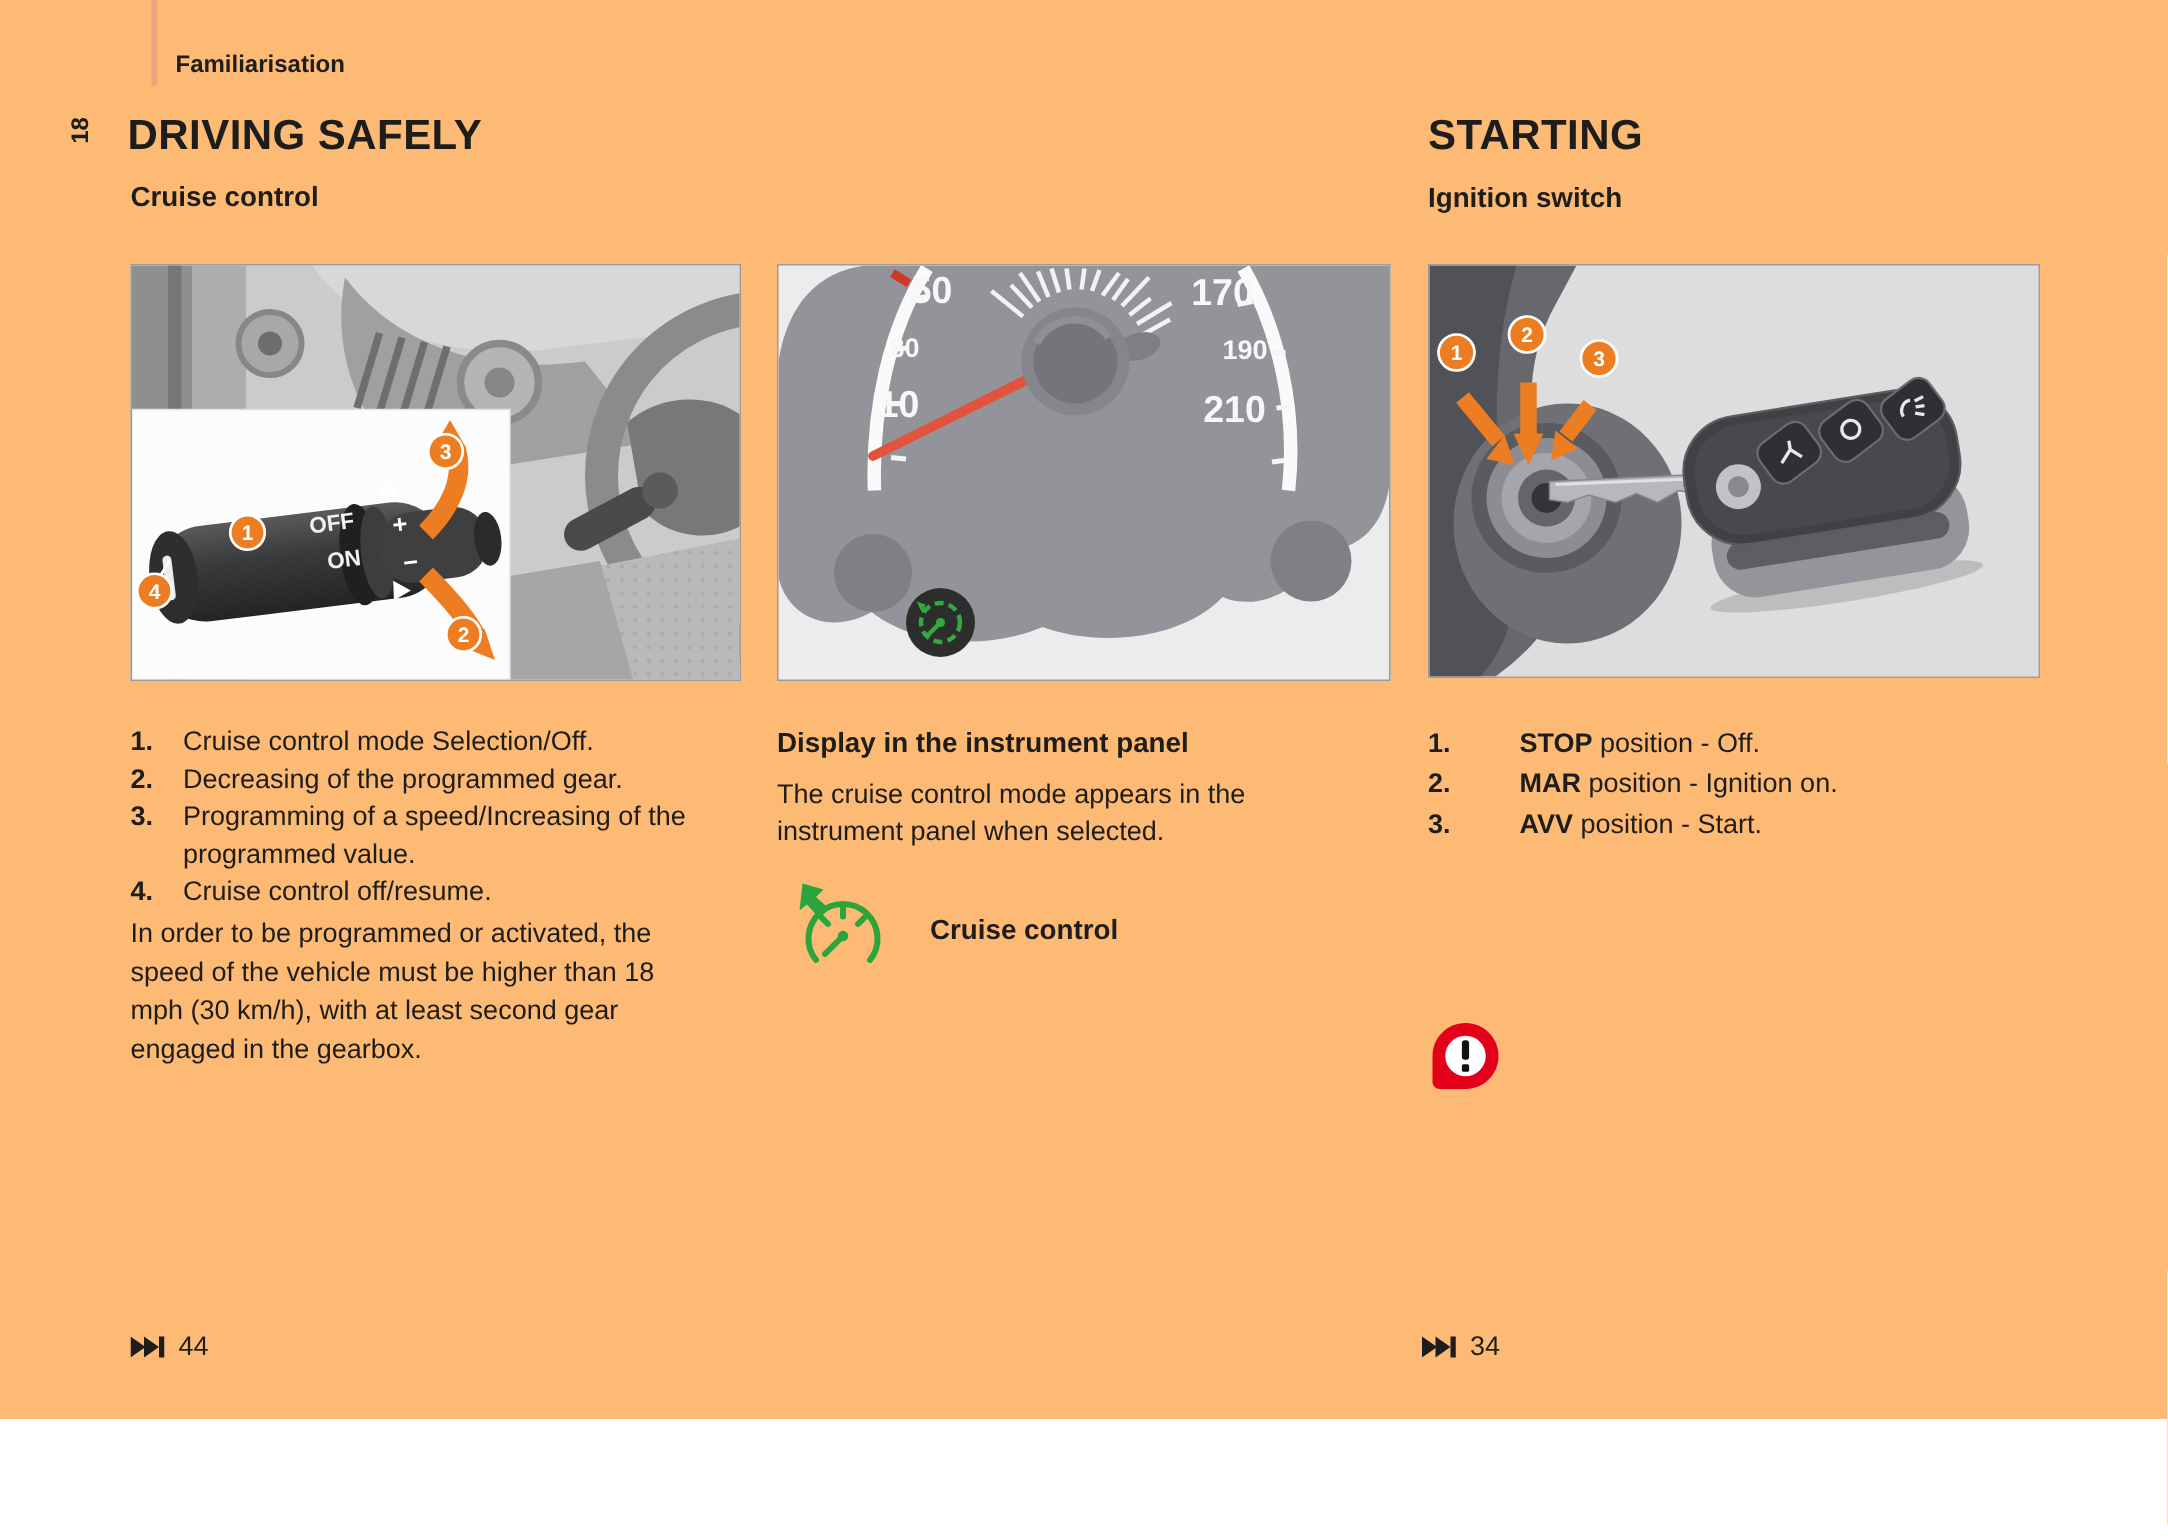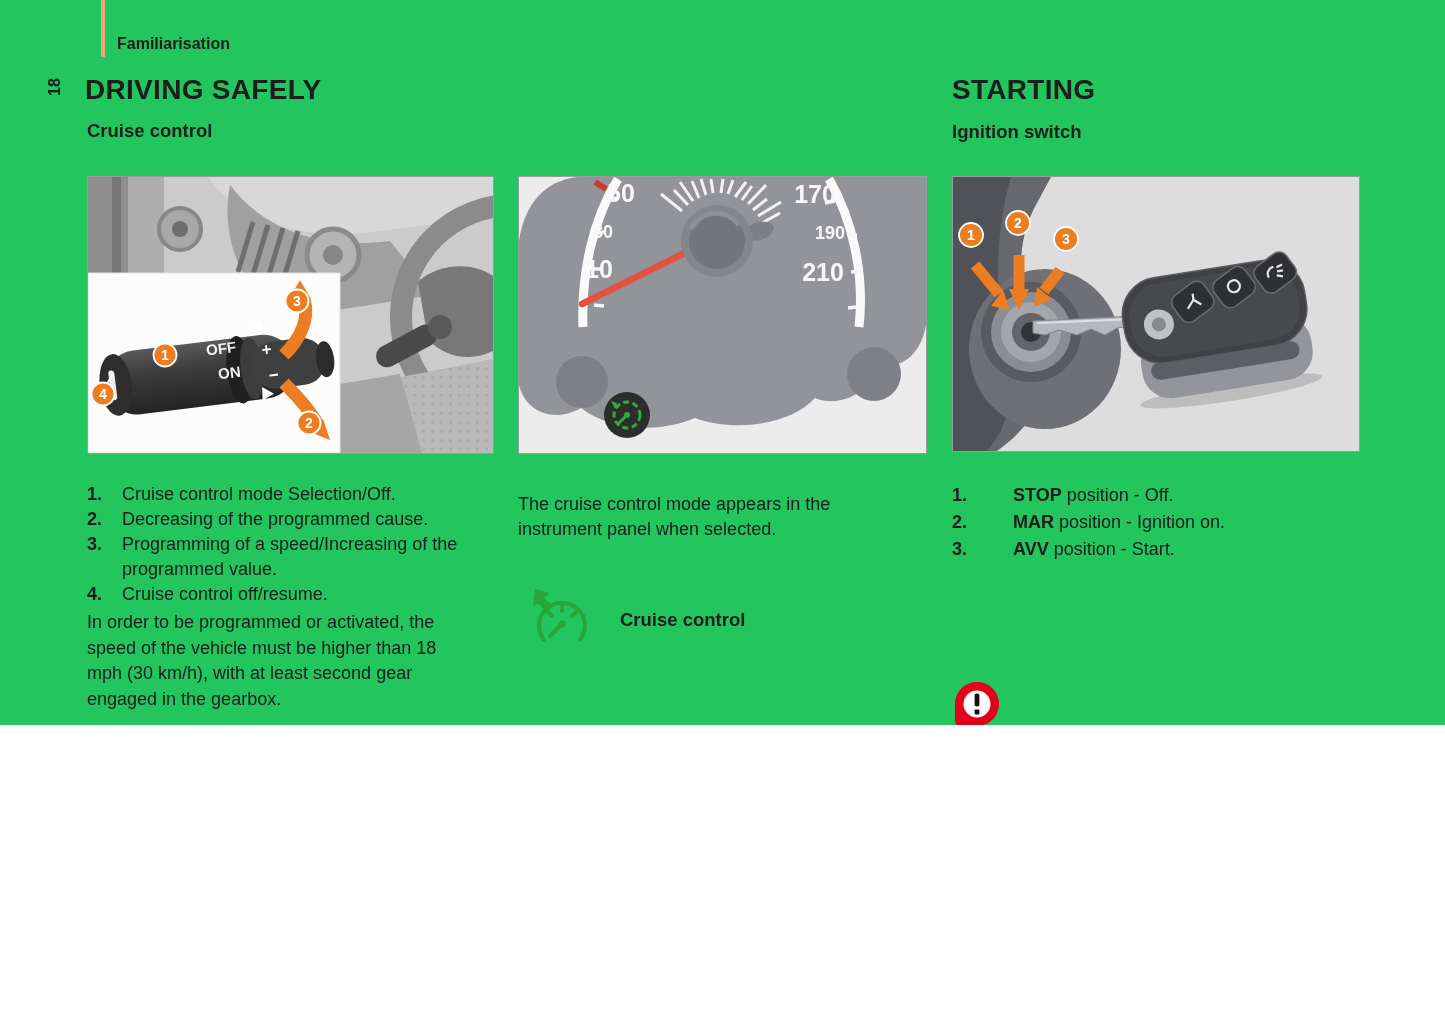--- a/index.html
+++ b/index.html
@@ -1,16 +1,16 @@
 <!DOCTYPE html>
 <html><head>
 <meta charset="utf-8">
 <style>
   html,body{margin:0;padding:0;background:#fff;}
-  #canvas{position:relative;width:1445px;height:725px;background:#22c55e;
+  #canvas{position:relative;width:1445px;height:946px;background:#fdba74;
           font-family:"Liberation Sans",sans-serif;color:#1d1d1b;overflow:hidden;text-decoration:underline;}
   .abs{position:absolute;}
   svg{display:block;}
   svg text{font-family:"Liberation Sans",sans-serif;}
 
   #top-rule{left:101px;top:0;width:4px;height:57px;background:#F2A37C;}
   #chapter{left:117px;top:35px;font-size:16px;font-weight:bold;}
   #page-num{left:46px;top:78px;font-size:16px;font-weight:bold;transform:rotate(-90deg);}
 
   .h1{font-size:28px;font-weight:bold;letter-spacing:.3px;}
@@ -263,34 +263,35 @@
     </svg>
   </div>
 
   <div id="list-left" class="abs body-txt">
     <div class="li">
       <span class="n">1.</span>
       <span>Cruise control mode Selection/Off.</span>
     </div>
     <div class="li">
       <span class="n">2.</span>
-      <span>Decreasing of the programmed cause.</span>
+      <span>Decreasing of the programmed gear.</span>
     </div>
     <div class="li">
       <span class="n">3.</span>
       <span>Programming of a speed/Increasing of the programmed value.</span>
     </div>
     <div class="li">
       <span class="n">4.</span>
       <span>Cruise control off/resume.</span>
     </div>
   </div>
   <div id="para-left" class="abs body-txt">In order to be programmed or activated, the speed of the vehicle must be higher than 18 mph (30 km/h), with at least second gear engaged in the gearbox.</div>
 
   <div id="mid-col" class="abs body-txt">
+    <div id="mid-heading">Display in the instrument panel</div>
     <div id="mid-para">The cruise control mode appears in the instrument panel when selected.</div>
   </div>
   <div id="cruise-row" class="abs">
     <svg width="64" height="64" viewBox="0 0 64 64">
       <g stroke="#2BA43C" stroke-width="4" fill="none" stroke-linecap="round">
         <path d="M14,52 A23,23 0 1 1 50,52"></path>
         <line x1="32" y1="17" x2="32" y2="23"></line>
         <line x1="18" y1="24" x2="22" y2="28"></line>
         <line x1="46" y1="24" x2="42" y2="28"></line>
         <line x1="32" y1="36" x2="20" y2="48"></line>

